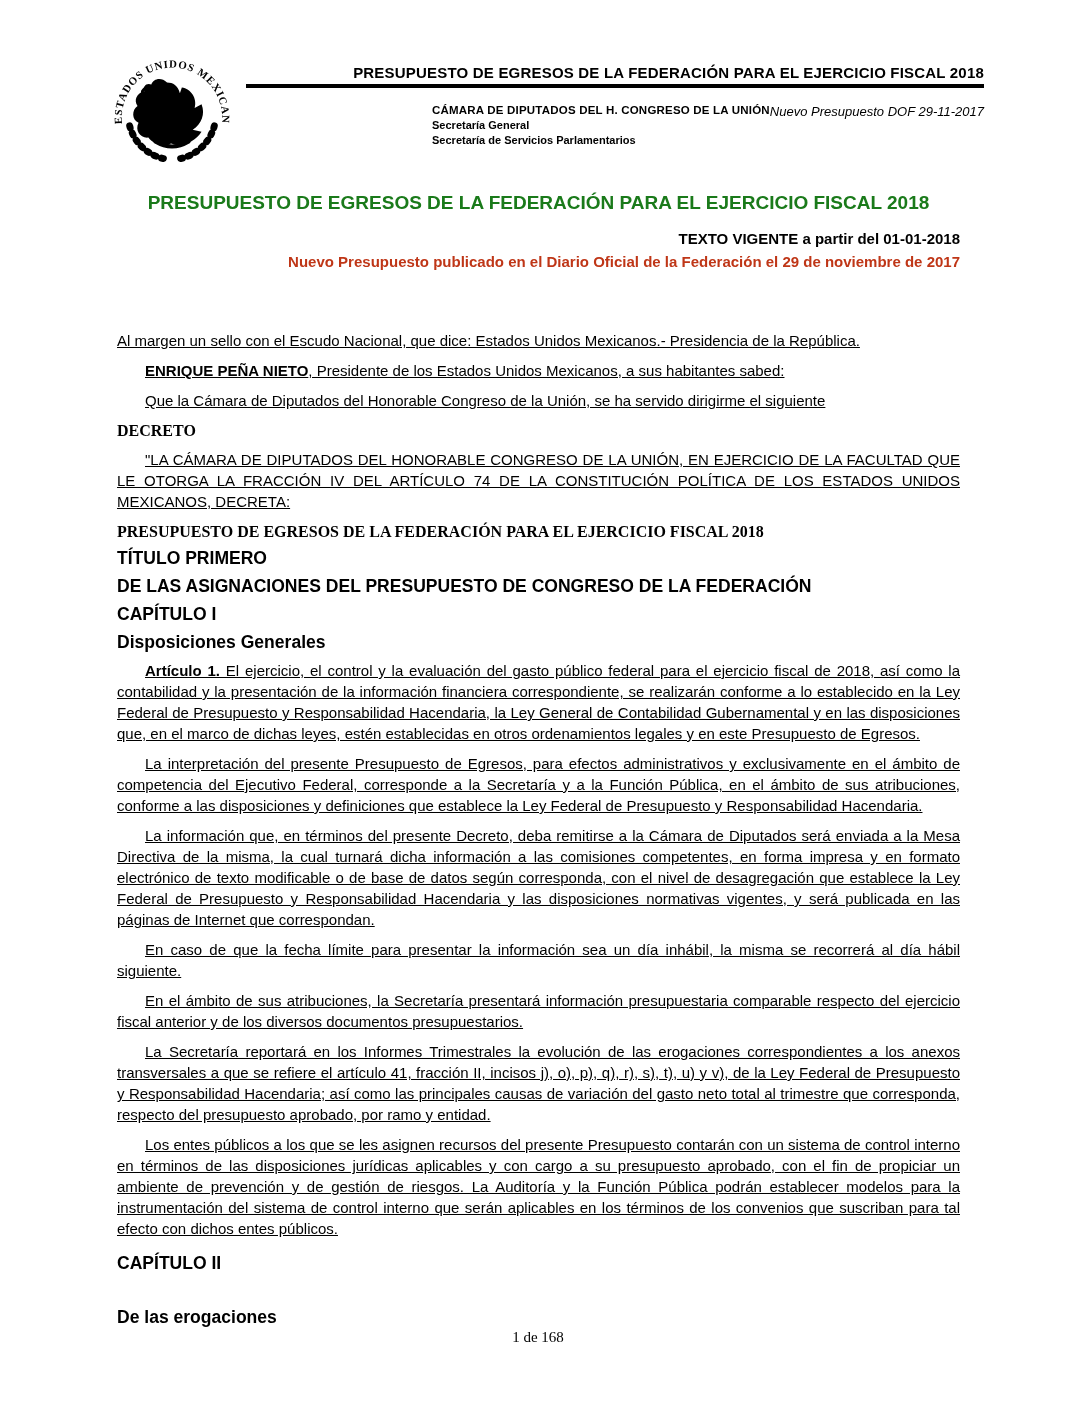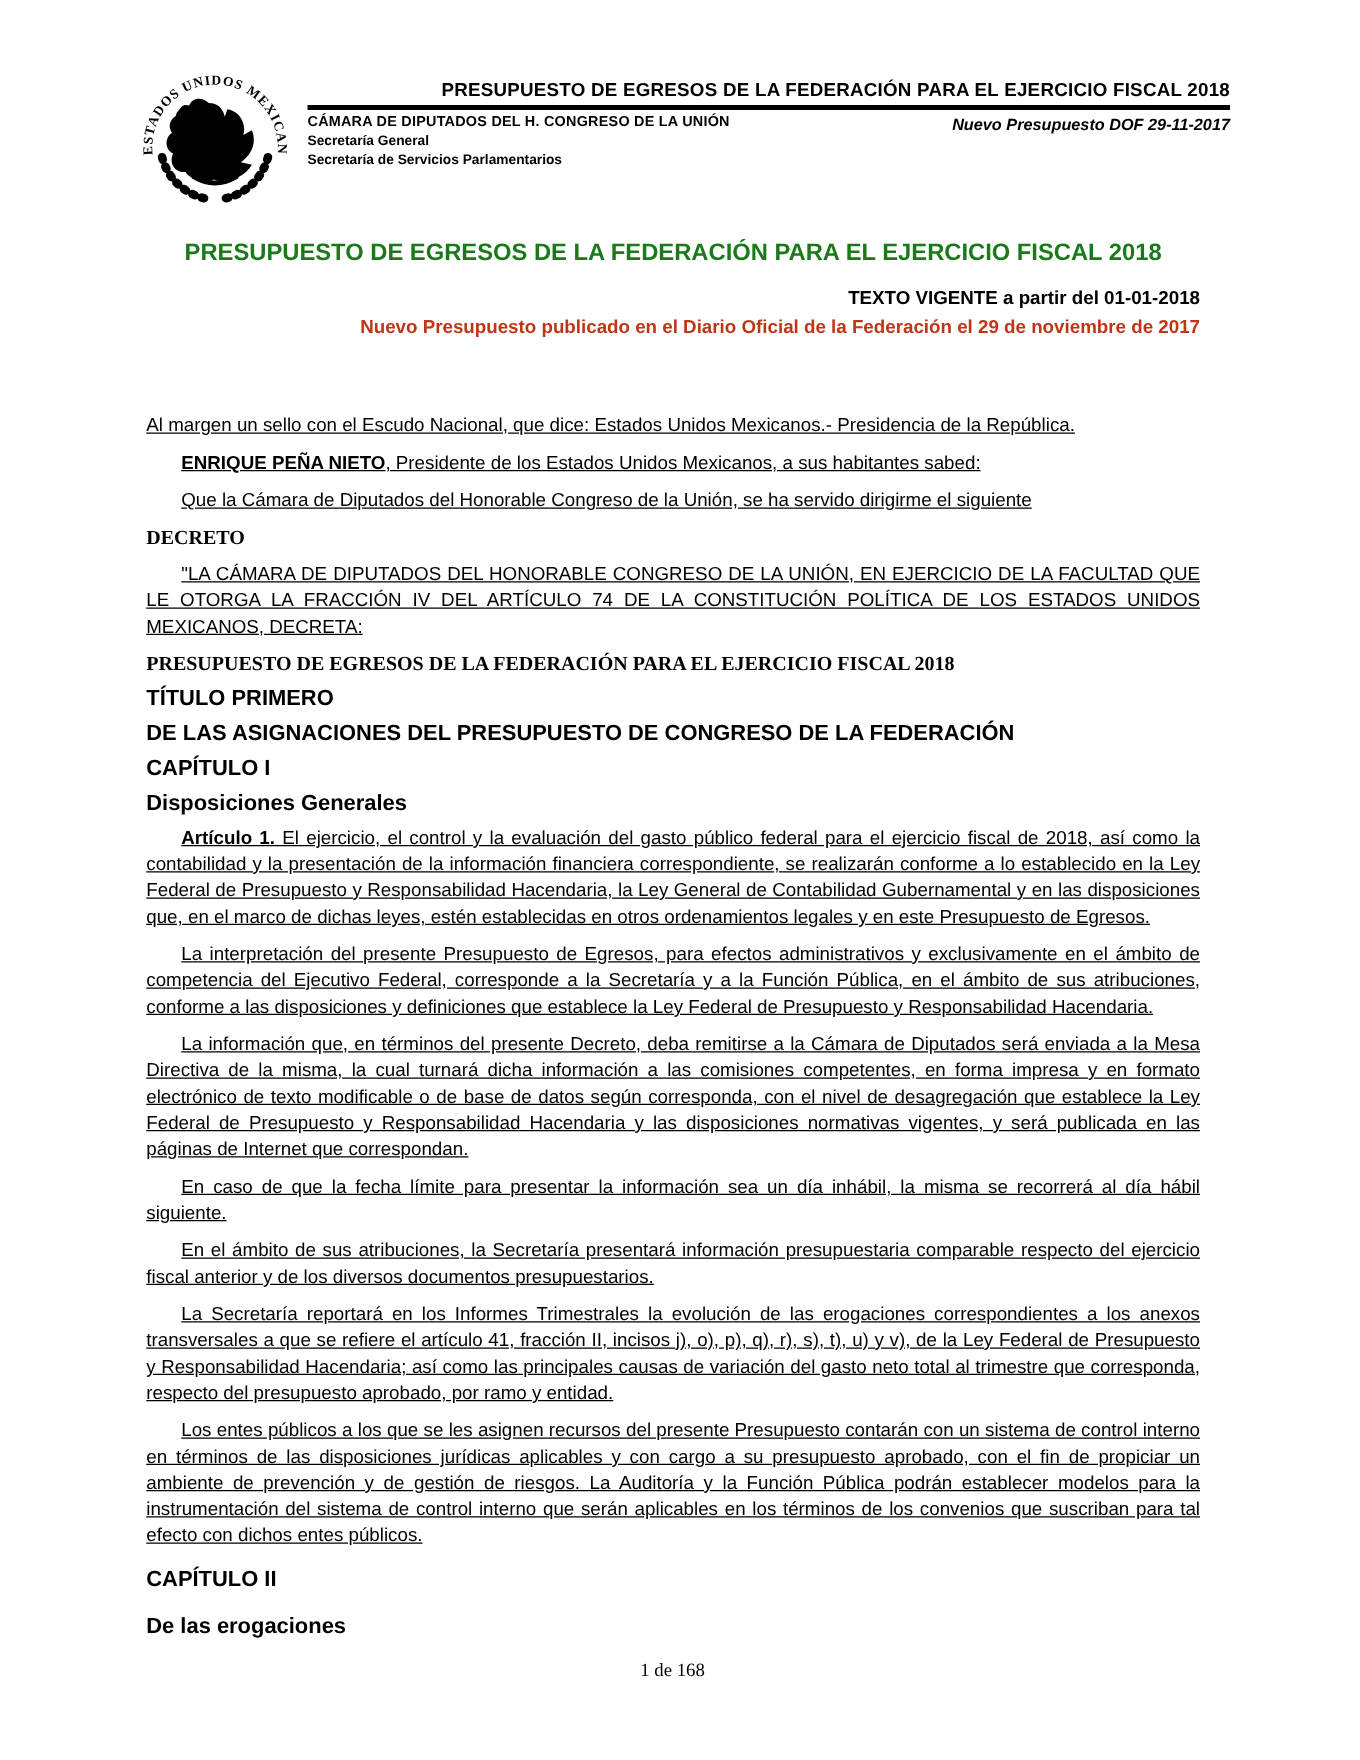--- a/index.html
+++ b/index.html
@@ -25,26 +25,26 @@
   .logo{width:128px;height:122px;flex:0 0 auto;margin-right:10px;}
   .logo svg{width:100%;height:100%;}
   .header-right{flex:1;padding-top:12px;}
   .header-title{
     font-size:15px;font-weight:bold;text-align:right;
     letter-spacing:.2px;
     border-bottom:4px solid #000;
     padding-bottom:3px;
   }
   .header-meta{
-    display:flex;justify-content:space-between;align-items:flex-start;
-    padding-top:4px;
+    display:flex;justify-content:flex-end;align-items:flex-start;
+    padding-top:16px;
   }
   .org-name{font-size:11.5px;font-weight:bold;letter-spacing:.2px;}
   .org-sub{font-size:11px;font-weight:bold;margin-top:3px;}
-  .header-docref{font-size:13px;font-weight:bold;font-style:italic;white-space:nowrap;}
+  .header-docref{font-size:13px;font-weight:normal;font-style:italic;white-space:nowrap;}
   
   .content{
     position:absolute;top:192px;left:117px;right:128px;
     font-size:15px;line-height:21px;text-align:justify;
   }
   .main-title{
     font-size:19px;line-height:22px;font-weight:bold;text-align:center;
     color:var(--green);margin-bottom:14px;
   }
   .center-bold{font-weight:bold;text-align:right;text-indent:0;margin:0 0 2px 0;}
@@ -53,21 +53,21 @@
   p.body-par{text-indent:28px;margin:0 0 9px 0;text-decoration:underline;}
   p.noindent{text-indent:0;}
   .h-center{
     font-weight:bold;text-align:left;text-indent:0;
     margin:6px 0 7px 0;
   }
   .serif{font-family:"Liberation Serif",serif;}
   .h-decreto{font-size:16px;margin:4px 0 8px 0;}
   .h-serif-title{font-size:16px;margin:8px 0 6px 0;}
   .h-cap2{margin-top:14px;}
-  .h-cap2-sub{margin-top:16px;}
+  .h-cap2-sub{margin-top:33px;}
   
   .footer{
     position:absolute;bottom:62px;left:0;right:12px;
     text-align:center;
     font-family:"Liberation Serif",serif;
     font-size:15px;
   }
 </style>
 </head>
 <body>

